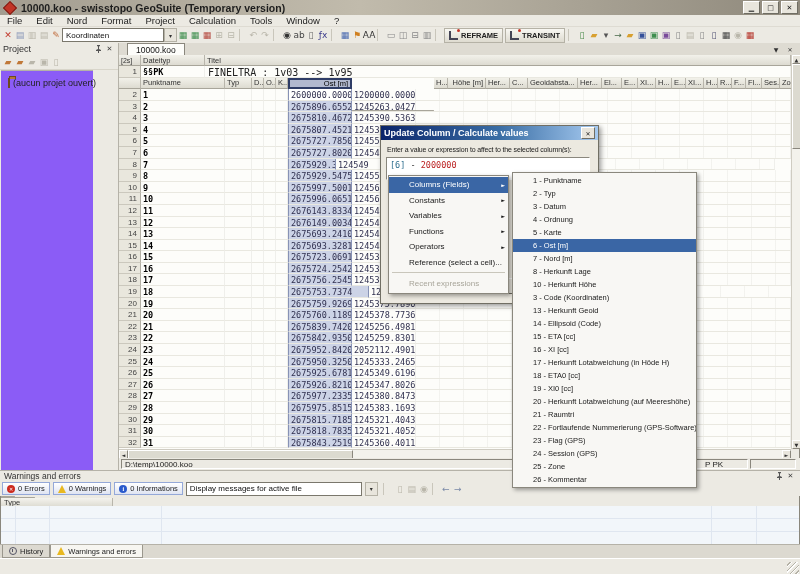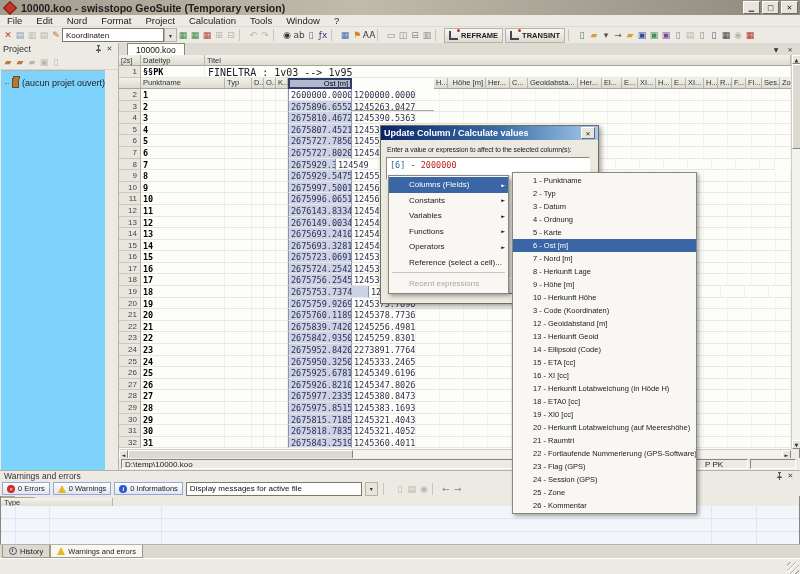--- a/index.html
+++ b/index.html
@@ -21,21 +21,21 @@
   .comboarrow{width:11px;height:12px;background:#e8e5dc;border:1px solid #b5b2a6;display:flex;align-items:center;justify-content:center;font:6px "DejaVu Sans",sans-serif;color:#333;flex:none;}
   .labelbtn{height:13px;border:1px solid #b5b2a6;background:linear-gradient(#f8f7f2,#dedbd0);font:bold 7.5px "Liberation Sans",sans-serif;color:#222;padding:0 4px;display:inline-flex;align-items:center;gap:3px;margin:0 1px;flex:none;}
   .lbicon{width:7px;height:7px;border-left:2px solid #445;border-bottom:2px solid #445;position:relative;}
   .lbicon::after{content:"";position:absolute;right:-2px;top:-2px;width:3px;height:3px;background:#c23527;border-radius:50%;}
   
   #ppanel{left:0;top:43px;width:118px;height:427px;background:#eceae3;border-right:1px solid #b5b2a8;}
   .ptitle{height:12px;display:flex;align-items:center;padding:0 3px;font-size:9px;color:#333;}
   .ptitle .sp{flex:1;}
   .panelglyph{width:11px;height:10px;display:flex;align-items:center;justify-content:center;font:7px "DejaVu Sans",sans-serif;color:#444;}
   #ptoolbar{height:14px;display:flex;align-items:center;padding-left:2px;border-bottom:1px solid #d8d5ca;}
-  #pbody{position:absolute;left:1px;top:27px;width:104px;height:399px;background:#7dd3fc;border-top:1px solid #b5b2a8;}
+  #pbody{position:absolute;left:1px;top:27px;width:92px;height:399px;background:#8b5cf6;border-top:1px solid #b5b2a8;}
   .treeitem{display:flex;align-items:center;margin:7px 0 0 4px;gap:3px;}
   .treeline{width:9px;border-top:1px dotted #8a877d;}
   .folder{width:11px;height:8px;background:#b5763a;border:1px solid #6e4a1e;position:relative;}
   .folder::before{content:"";position:absolute;left:0;top:-3px;width:5px;height:2px;background:#b5763a;border:1px solid #6e4a1e;border-bottom:none;}
   .treelabel{font-size:9px;color:#222;white-space:nowrap;}
   
   #tabstrip{left:119px;top:43px;width:681px;height:12px;background:#dedbd2;border-bottom:1px solid #8a877d;}
   #doctab{position:absolute;left:8px;top:0;height:12px;padding:0 8px;background:#fdfdfa;border:1px solid #8a877d;border-bottom:none;font-size:8.5px;display:flex;align-items:center;color:#111;}
   #tabctrl{position:absolute;right:4px;top:1px;display:flex;gap:2px;}
   .tcbtn{width:12px;height:10px;display:flex;align-items:center;justify-content:center;font:6px "DejaVu Sans",sans-serif;color:#333;}
@@ -504,21 +504,21 @@
         <div class="c spacer" style="width: 375px;"></div>
       </div>
       <div class="trow" style="height: 11.6px;">
         <div class="rn" style="width: 22px;">24</div>
         <div class="c name" style="width: 84px;">23</div>
         <div class="c" style="width: 27px;"></div>
         <div class="c" style="width: 12px;"></div>
         <div class="c" style="width: 12px;"></div>
         <div class="c" style="width: 12px;"></div>
         <div class="c num ost" style="width: 64px;">2675952.8420</div>
-        <div class="c num" style="width: 64px;">2273891.7764</div>
+        <div class="c num" style="width: 64px;">2052112.4901</div>
         <div class="c spacer" style="width: 375px;"></div>
       </div>
       <div class="trow" style="height: 11.6px;">
         <div class="rn" style="width: 22px;">25</div>
         <div class="c name" style="width: 84px;">24</div>
         <div class="c" style="width: 27px;"></div>
         <div class="c" style="width: 12px;"></div>
         <div class="c" style="width: 12px;"></div>
         <div class="c" style="width: 12px;"></div>
         <div class="c num ost" style="width: 64px;">2675950.3250</div>
@@ -726,24 +726,22 @@
 
   <div id="submenu" class="abs">
       <div class="smi">1 - Punktname</div>
       <div class="smi">2 - Typ</div>
       <div class="smi">3 - Datum</div>
       <div class="smi">4 - Ordnung</div>
       <div class="smi">5 - Karte</div>
       <div class="smi hl">6 - Ost [m]</div>
       <div class="smi">7 - Nord [m]</div>
       <div class="smi">8 - Herkunft Lage</div>
-      <div class="smi">9 - Höhe [m]</div>
       <div class="smi">10 - Herkunft Höhe</div>
       <div class="smi">3 - Code (Koordinaten)</div>
-      <div class="smi">12 - Geoidabstand [m]</div>
       <div class="smi">13 - Herkunft Geoid</div>
       <div class="smi">14 - Ellipsoid (Code)</div>
       <div class="smi">15 - ETA [cc]</div>
       <div class="smi">16 - XI [cc]</div>
       <div class="smi">17 - Herkunft Lotabweichung (in Höde H)</div>
       <div class="smi">18 - ETA0 [cc]</div>
       <div class="smi">19 - XI0 [cc]</div>
       <div class="smi">20 - Herkunft Lotabweichung (auf Meereshöhe)</div>
       <div class="smi">21 - Raumtri</div>
       <div class="smi">22 - Fortlaufende Nummerierung (GPS-Software)</div>

